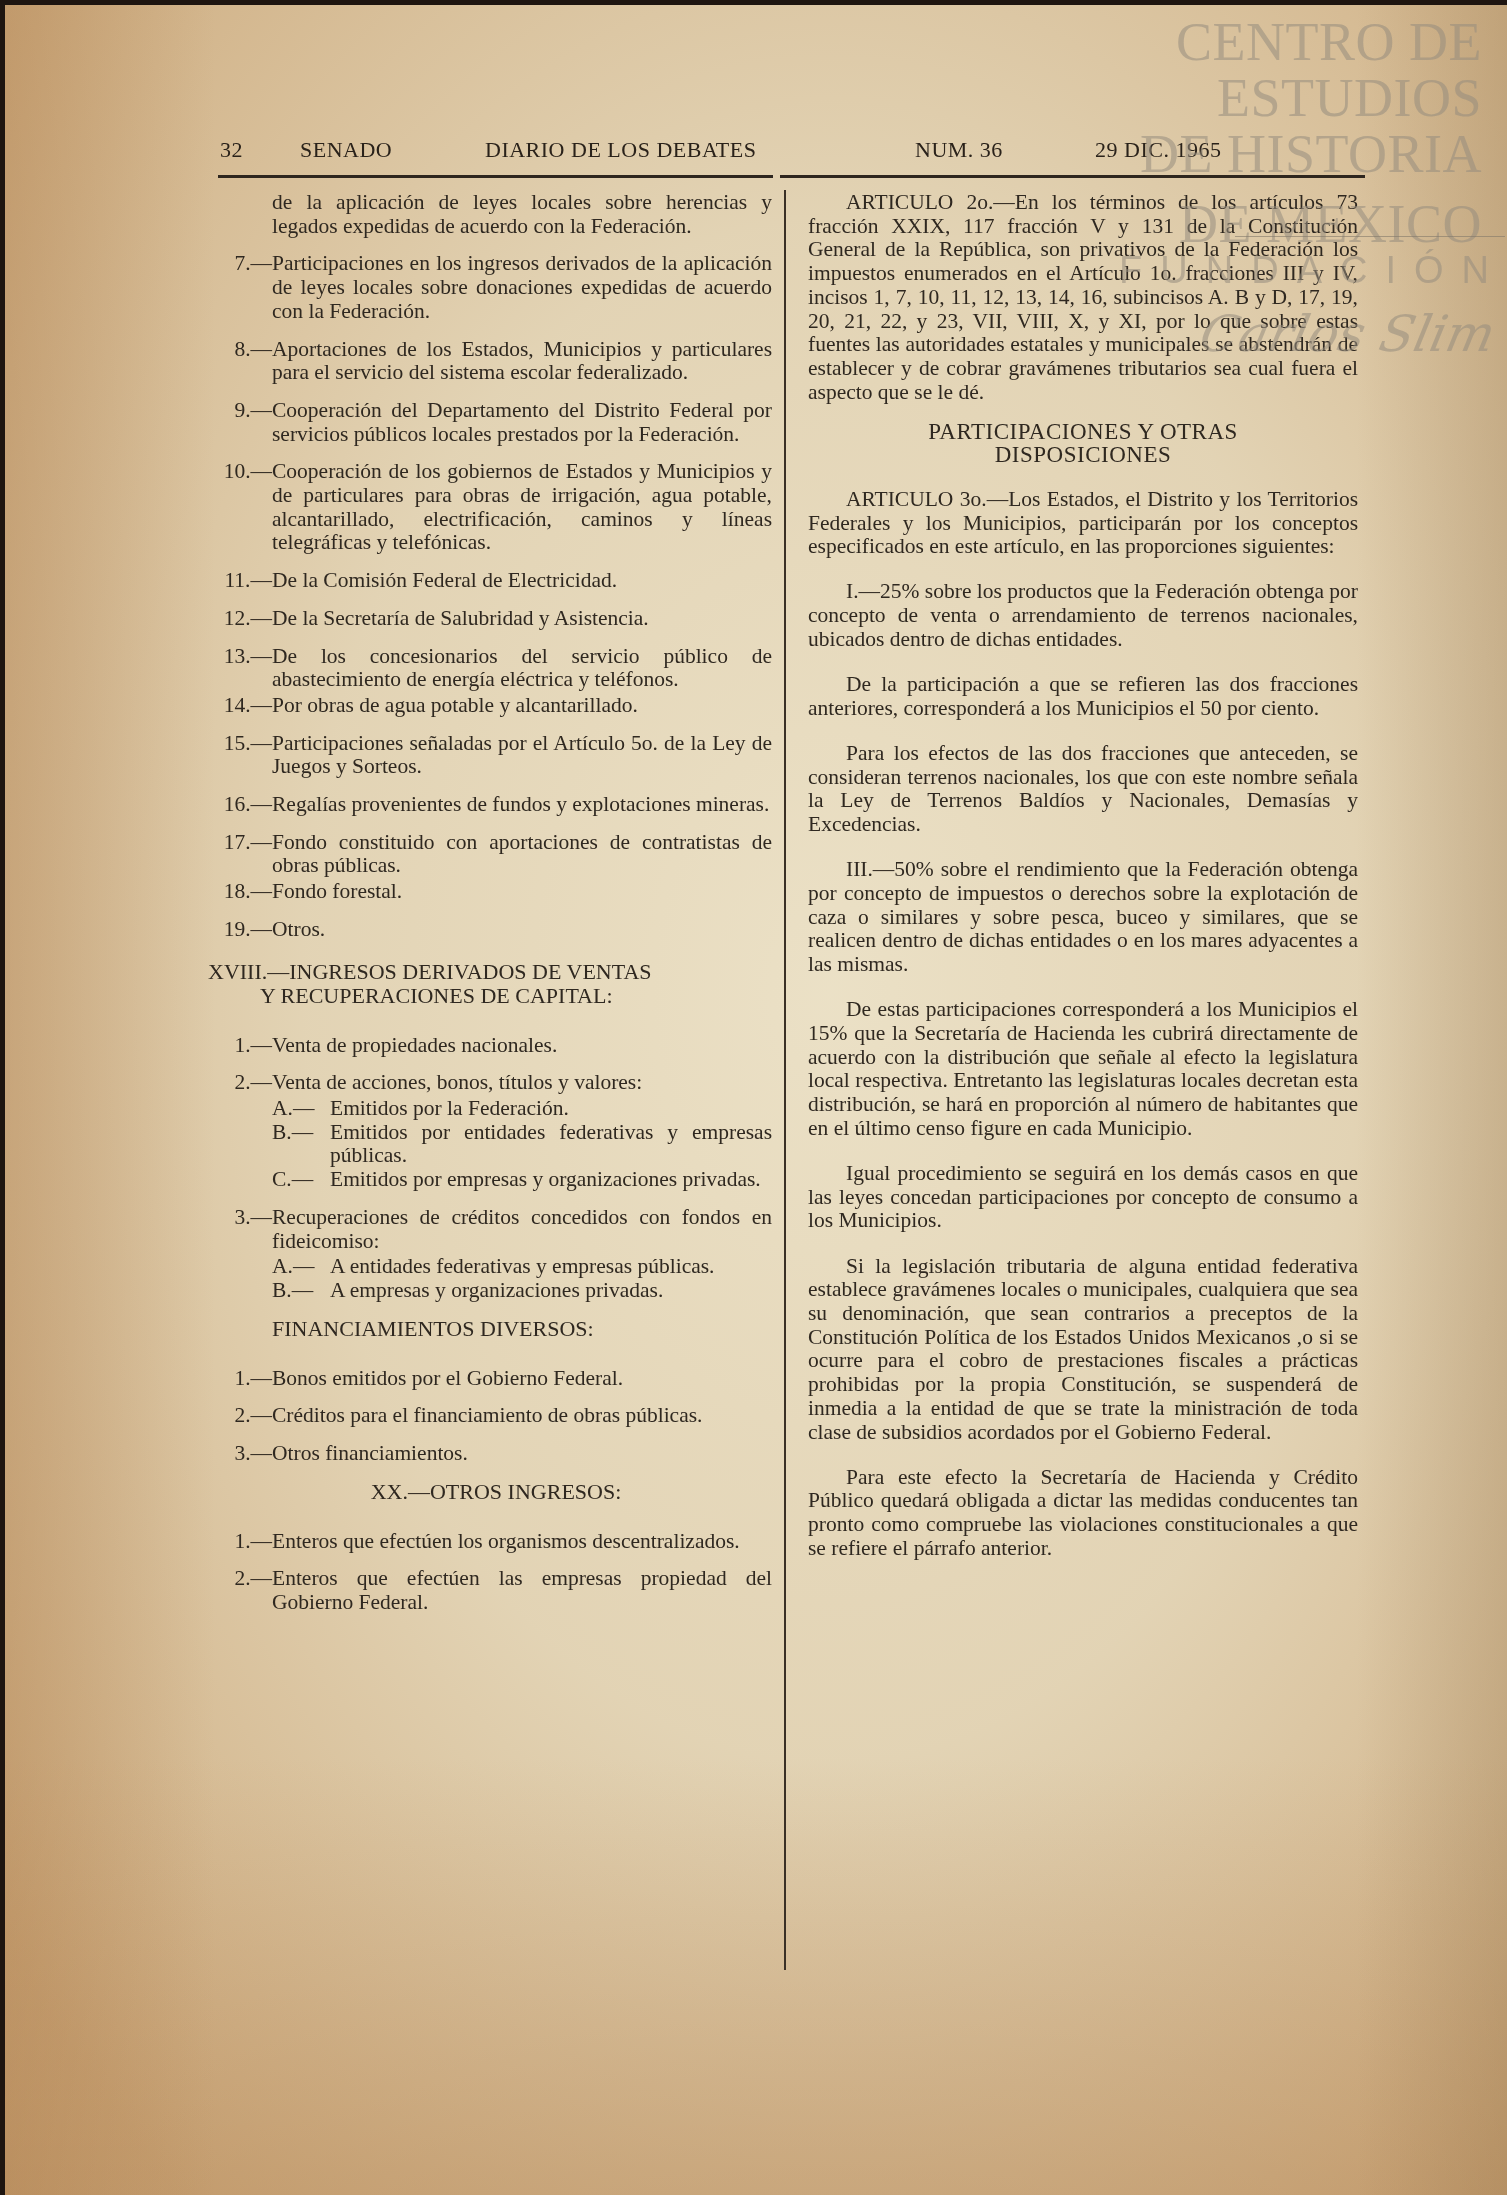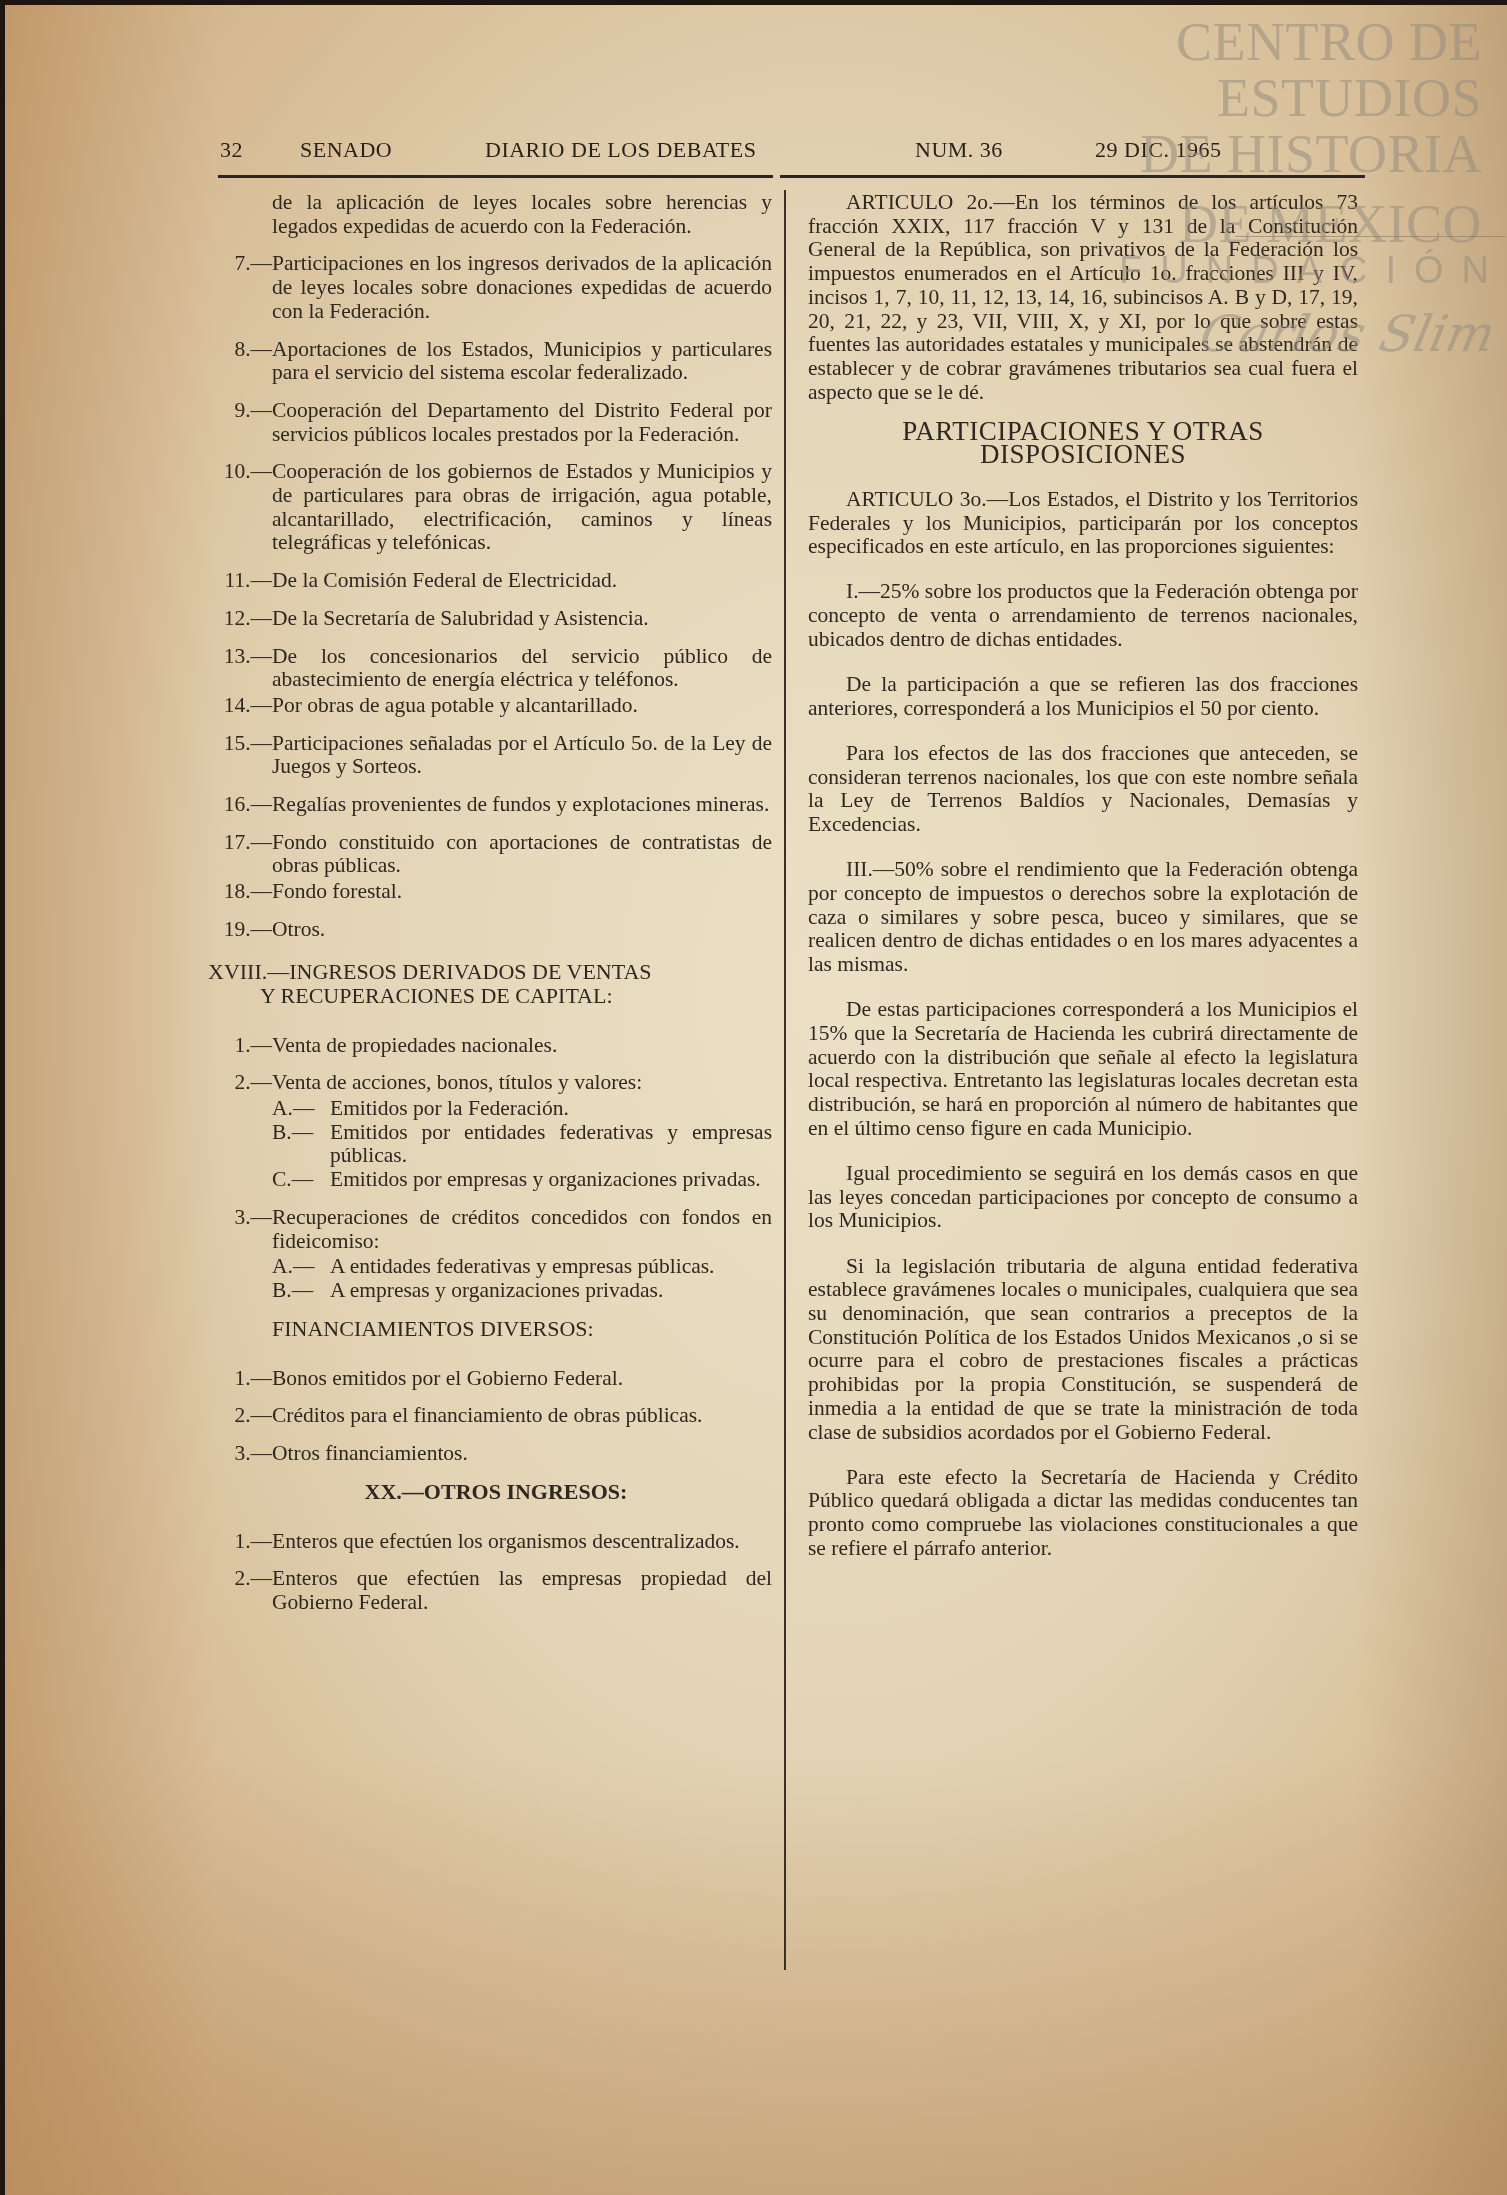--- a/index.html
+++ b/index.html
@@ -50,21 +50,21 @@
   .item .num.wide { left: -12px; width: 64px; }
   .item.tight { margin-bottom: 2px; }
   .sub { position: relative; padding-left: 110px; margin-bottom: 0; }
   .sub .num { position: absolute; left: 52px; width: 58px; text-align: left; }
   .heading { margin: 18px 0 26px 0; font-size: 22px; line-height: 24px; }
   .heading .hl1 { display: block; margin-top: 12px; }
   .heading .hl2 { display: block; padding-left: 52px; }
   .heading.center { text-align: center; }
   .para { text-indent: 38px; margin-bottom: 16px; }
   .para.first { margin-top: 0; }
-  .section-title { text-align: center; font-size: 27px; line-height: 23px; margin: 8px 0 12px; letter-spacing: 0.5px; }
+  .section-title { text-align: center; font-size: 23px; line-height: 23px; margin: 8px 0 12px; letter-spacing: 0.5px; }
   .watermark {
     position: absolute; left: 1195px; top: 0; width: 312px; z-index: 3; color: rgba(150,140,125,0.55);
     font-family: "Liberation Serif", serif; pointer-events: none;
   }
   .wm-line { position: absolute; right: 30px; font-size: 54px; white-space: nowrap; letter-spacing: 0.5px; }
   .wm-l1 { top: 6px; }
   .wm-l2 { top: 62px; }
   .wm-l3 { top: 118px; }
   .wm-l4 { top: 188px; }
   .wm-rule { position: absolute; left: 35px; width: 270px; top: 231px; height: 1px; background: rgba(130,120,105,0.6); }
@@ -125,21 +125,21 @@
 
     <div class="heading" style="margin-top:10px;">
       <span class="hl2">FINANCIAMIENTOS DIVERSOS:</span>
     </div>
     <div>
       <div class="item"><span class="num">1.—</span><span>Bonos emitidos por el Gobierno Federal.</span></div>
       <div class="item"><span class="num">2.—</span><span>Créditos para el financiamiento de obras públicas.</span></div>
       <div class="item"><span class="num">3.—</span><span>Otros financiamientos.</span></div>
     </div>
 
-    <div class="heading center" style="margin-top:14px;font-weight:bold;">
+    <div class="heading center" style="margin-top:14px;">
       <span>XX.—OTROS INGRESOS:</span>
     </div>
     <div>
       <div class="item"><span class="num">1.—</span><span>Enteros que efectúen los organismos descentralizados.</span></div>
       <div class="item"><span class="num">2.—</span><span>Enteros que efectúen las empresas propiedad del Gobierno Federal.</span></div>
     </div>
   </div>
 
   <div class="col right">
     <p class="para first" style="margin-top:0;">ARTICULO 2o.—En los términos de los artículos 73 fracción XXIX, 117 fracción V y 131 de la Constitución General de la República, son privativos de la Federación los impuestos enumerados en el Artículo 1o. fracciones III y IV, incisos 1, 7, 10, 11, 12, 13, 14, 16, subincisos A. B y D, 17, 19, 20, 21, 22, y 23, VII, VIII, X, y XI, por lo que sobre estas fuentes las autoridades estatales y municipales se abstendrán de establecer y de cobrar gravámenes tributarios sea cual fuera el aspecto que se le dé.</p>

